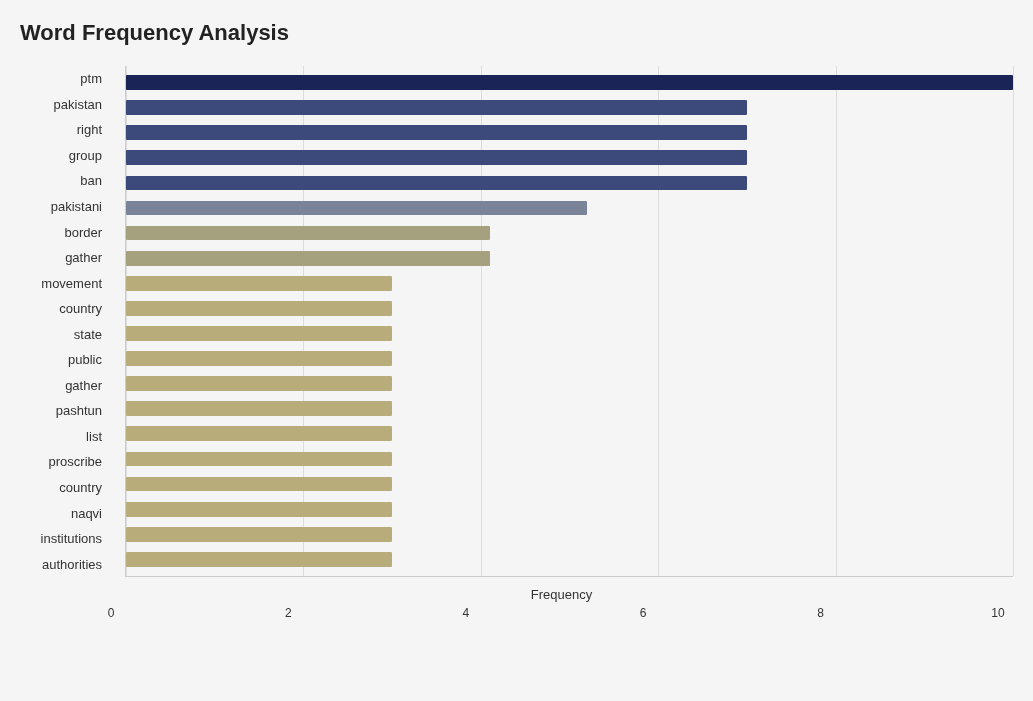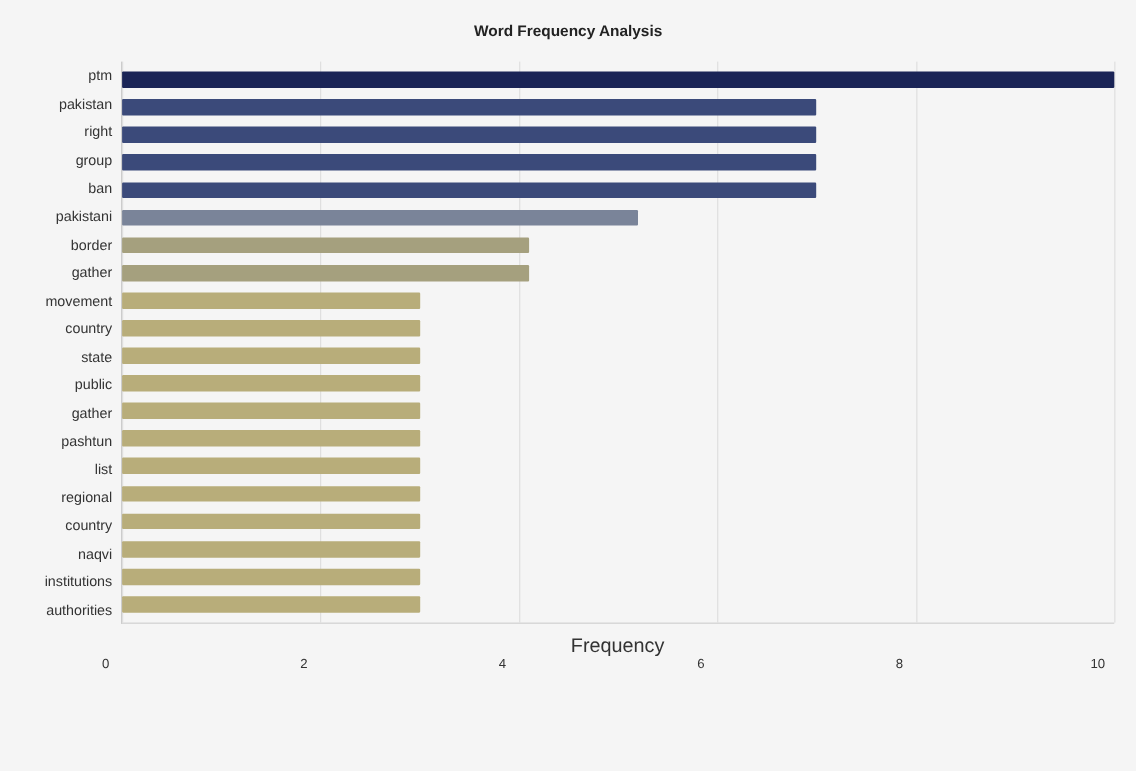--- a/index.html
+++ b/index.html
@@ -12,31 +12,32 @@
       min-height: 100vh;
     }
     .chart-container {
       background: #f5f5f5;
       width: 1033px;
       height: 701px;
       padding: 20px 20px 60px 20px;
       position: relative;
     }
     .chart-title {
-      text-align: center;
-      font-size: 14px;
+      text-align: left;
+      font-size: 22px;
       font-weight: bold;
       color: #222;
       margin-bottom: 20px;
     }
     .chart-area {
       display: flex;
       flex-direction: row;
       height: calc(100% - 60px);
       position: relative;
+      gap: 15px;
     }
     .y-axis-labels {
       display: flex;
       flex-direction: column;
       justify-content: space-around;
       width: 90px;
       padding-right: 8px;
       align-items: flex-end;
     }
     .y-label {
@@ -93,21 +94,21 @@
     }
     .x-label {
       font-size: 12px;
       color: #333;
       text-align: center;
       width: 30px;
       margin-left: -15px;
     }
     .x-axis-title {
       text-align: center;
-      font-size: 18px;
+      font-size: 13px;
       color: #333;
       margin-top: 10px;
     }
     .bottom-section {
       height: 50px;
       display: flex;
       flex-direction: column;
       align-items: center;
       margin-left: 90px;
     }
@@ -129,21 +130,21 @@
           <div class="y-label">pakistani</div>
           <div class="y-label">border</div>
           <div class="y-label">gather</div>
           <div class="y-label">movement</div>
           <div class="y-label">country</div>
           <div class="y-label">state</div>
           <div class="y-label">public</div>
           <div class="y-label">gather</div>
           <div class="y-label">pashtun</div>
           <div class="y-label">list</div>
-          <div class="y-label">regional</div>
+          <div class="y-label">proscribe</div>
           <div class="y-label">country</div>
           <div class="y-label">naqvi</div>
           <div class="y-label">institutions</div>
           <div class="y-label">authorities</div>
         </div>
       <div class="plot-area" id="plot-area">
         <div class="gridlines" id="gridlines">
             <div class="gridline" style="left: 0%;"></div>
             <div class="gridline" style="left: 20%;"></div>
             <div class="gridline" style="left: 40%;"></div>

